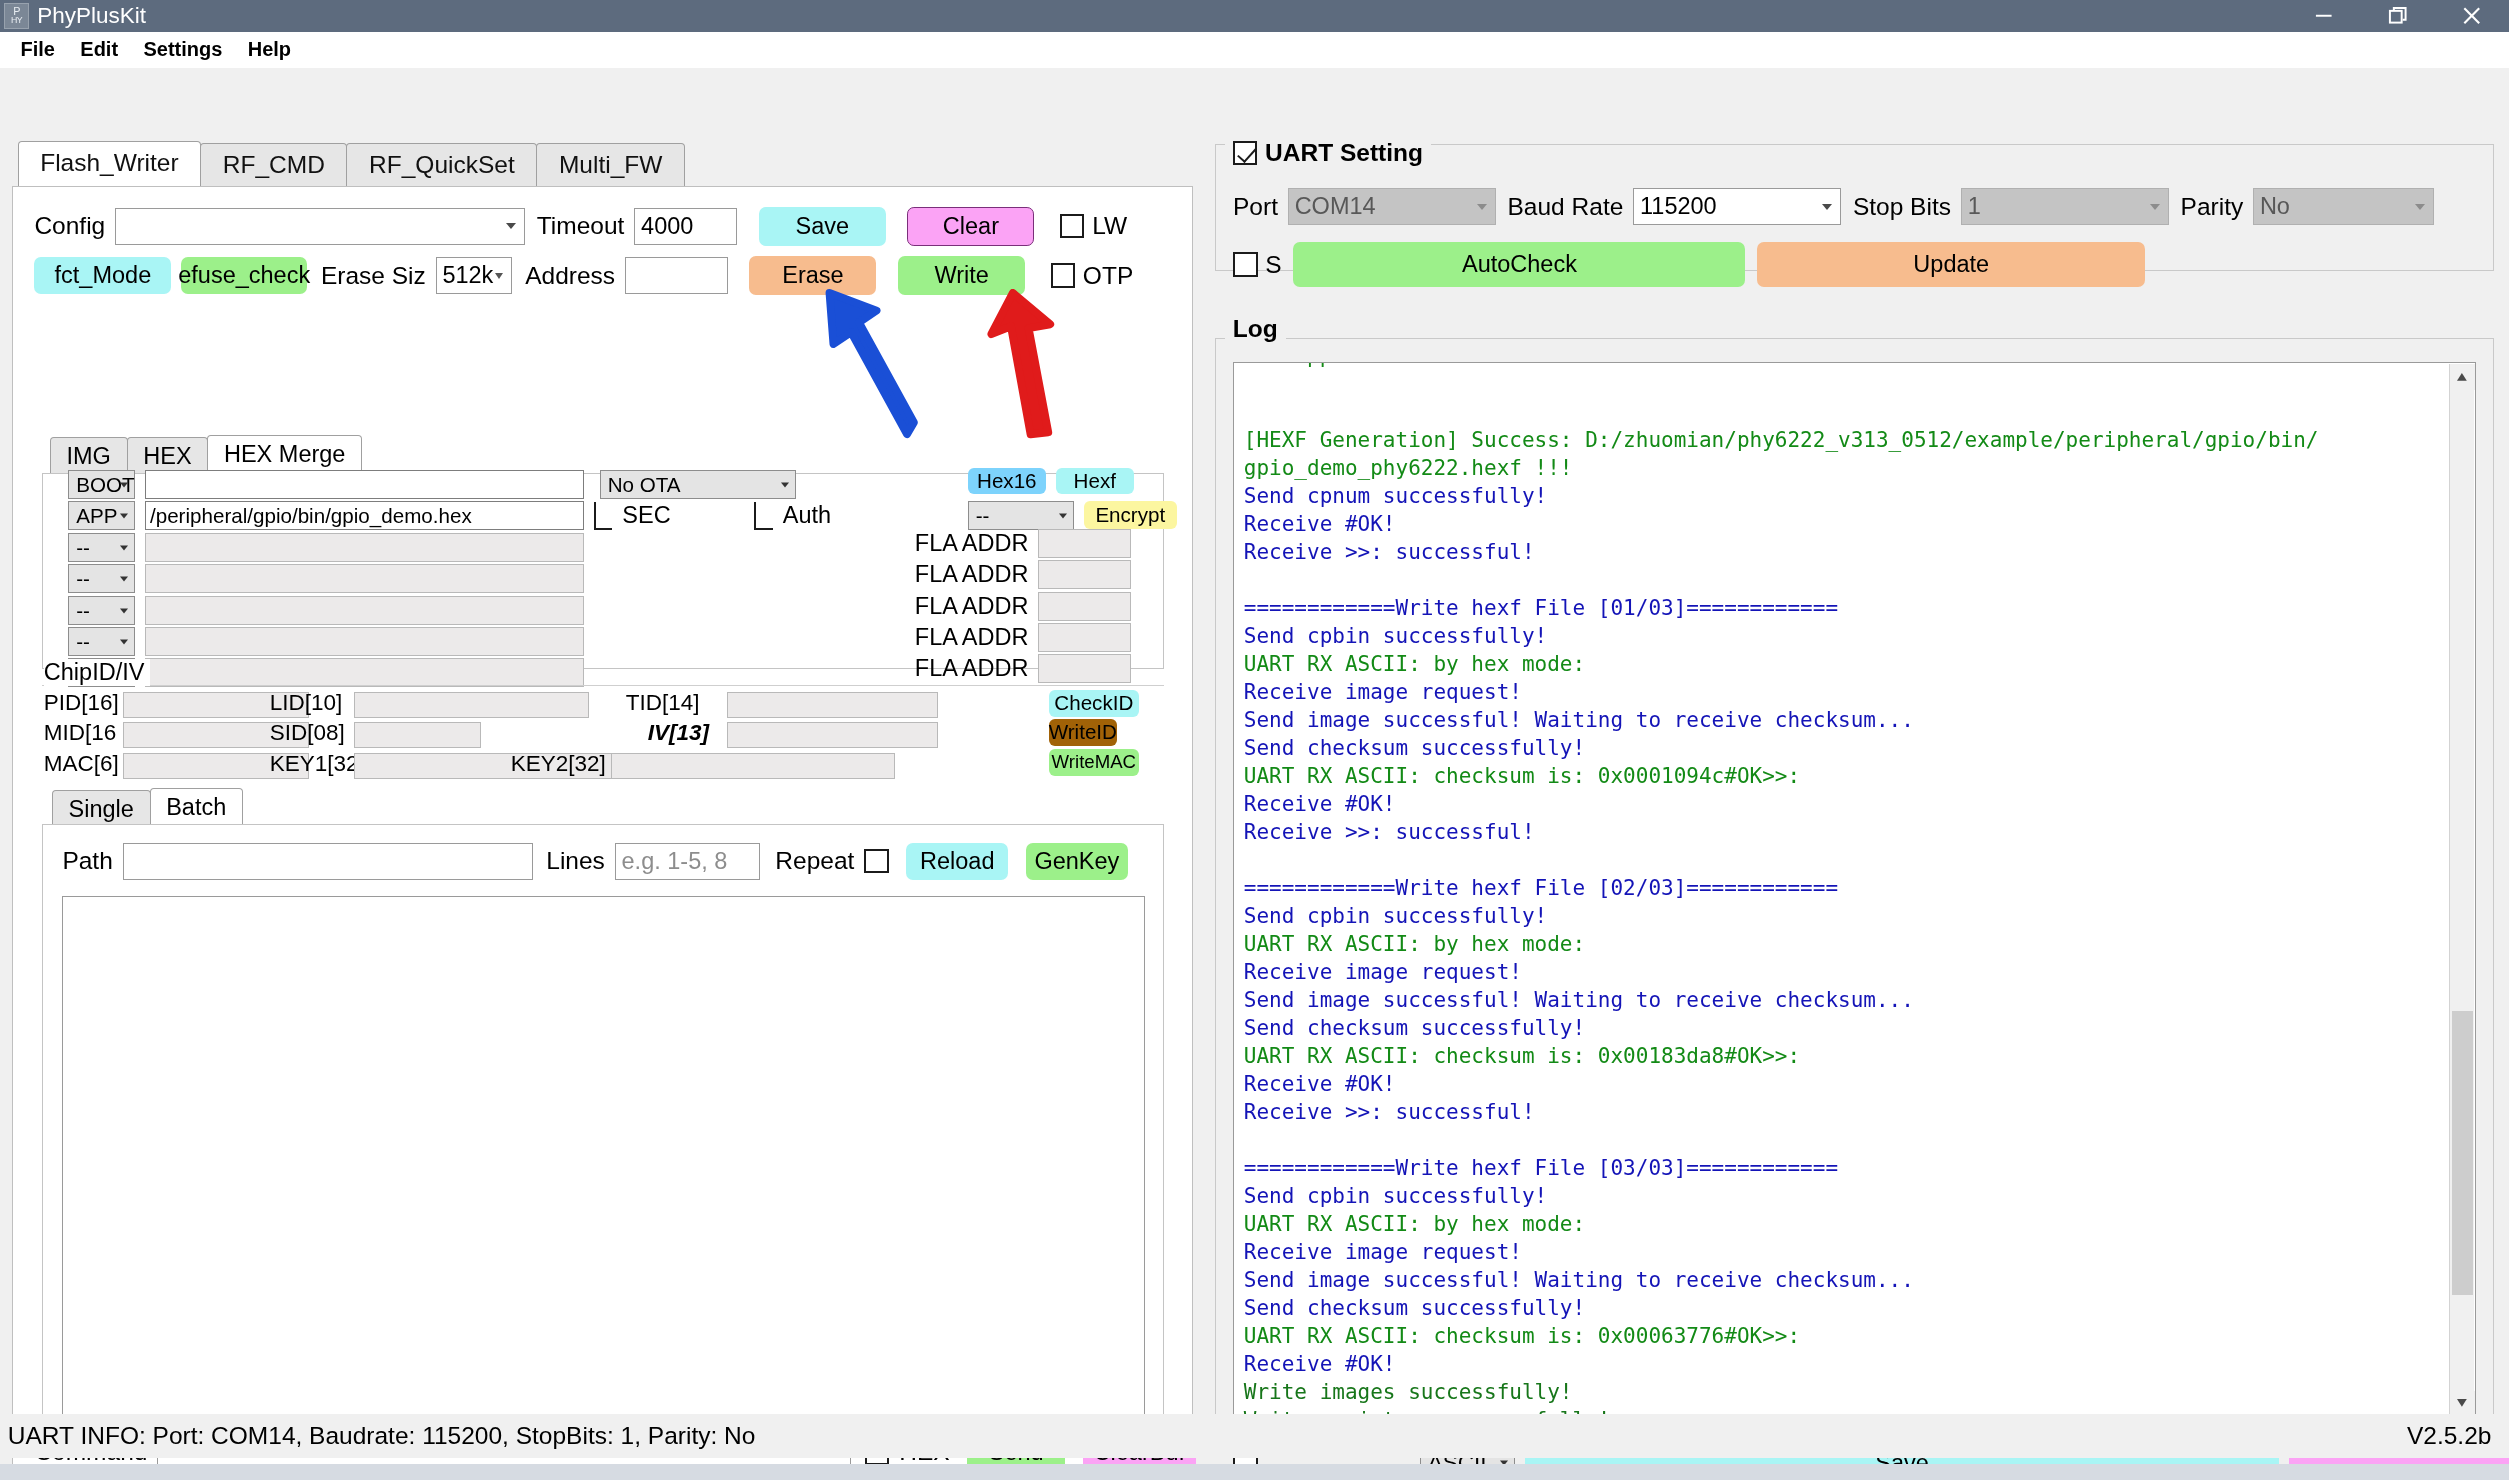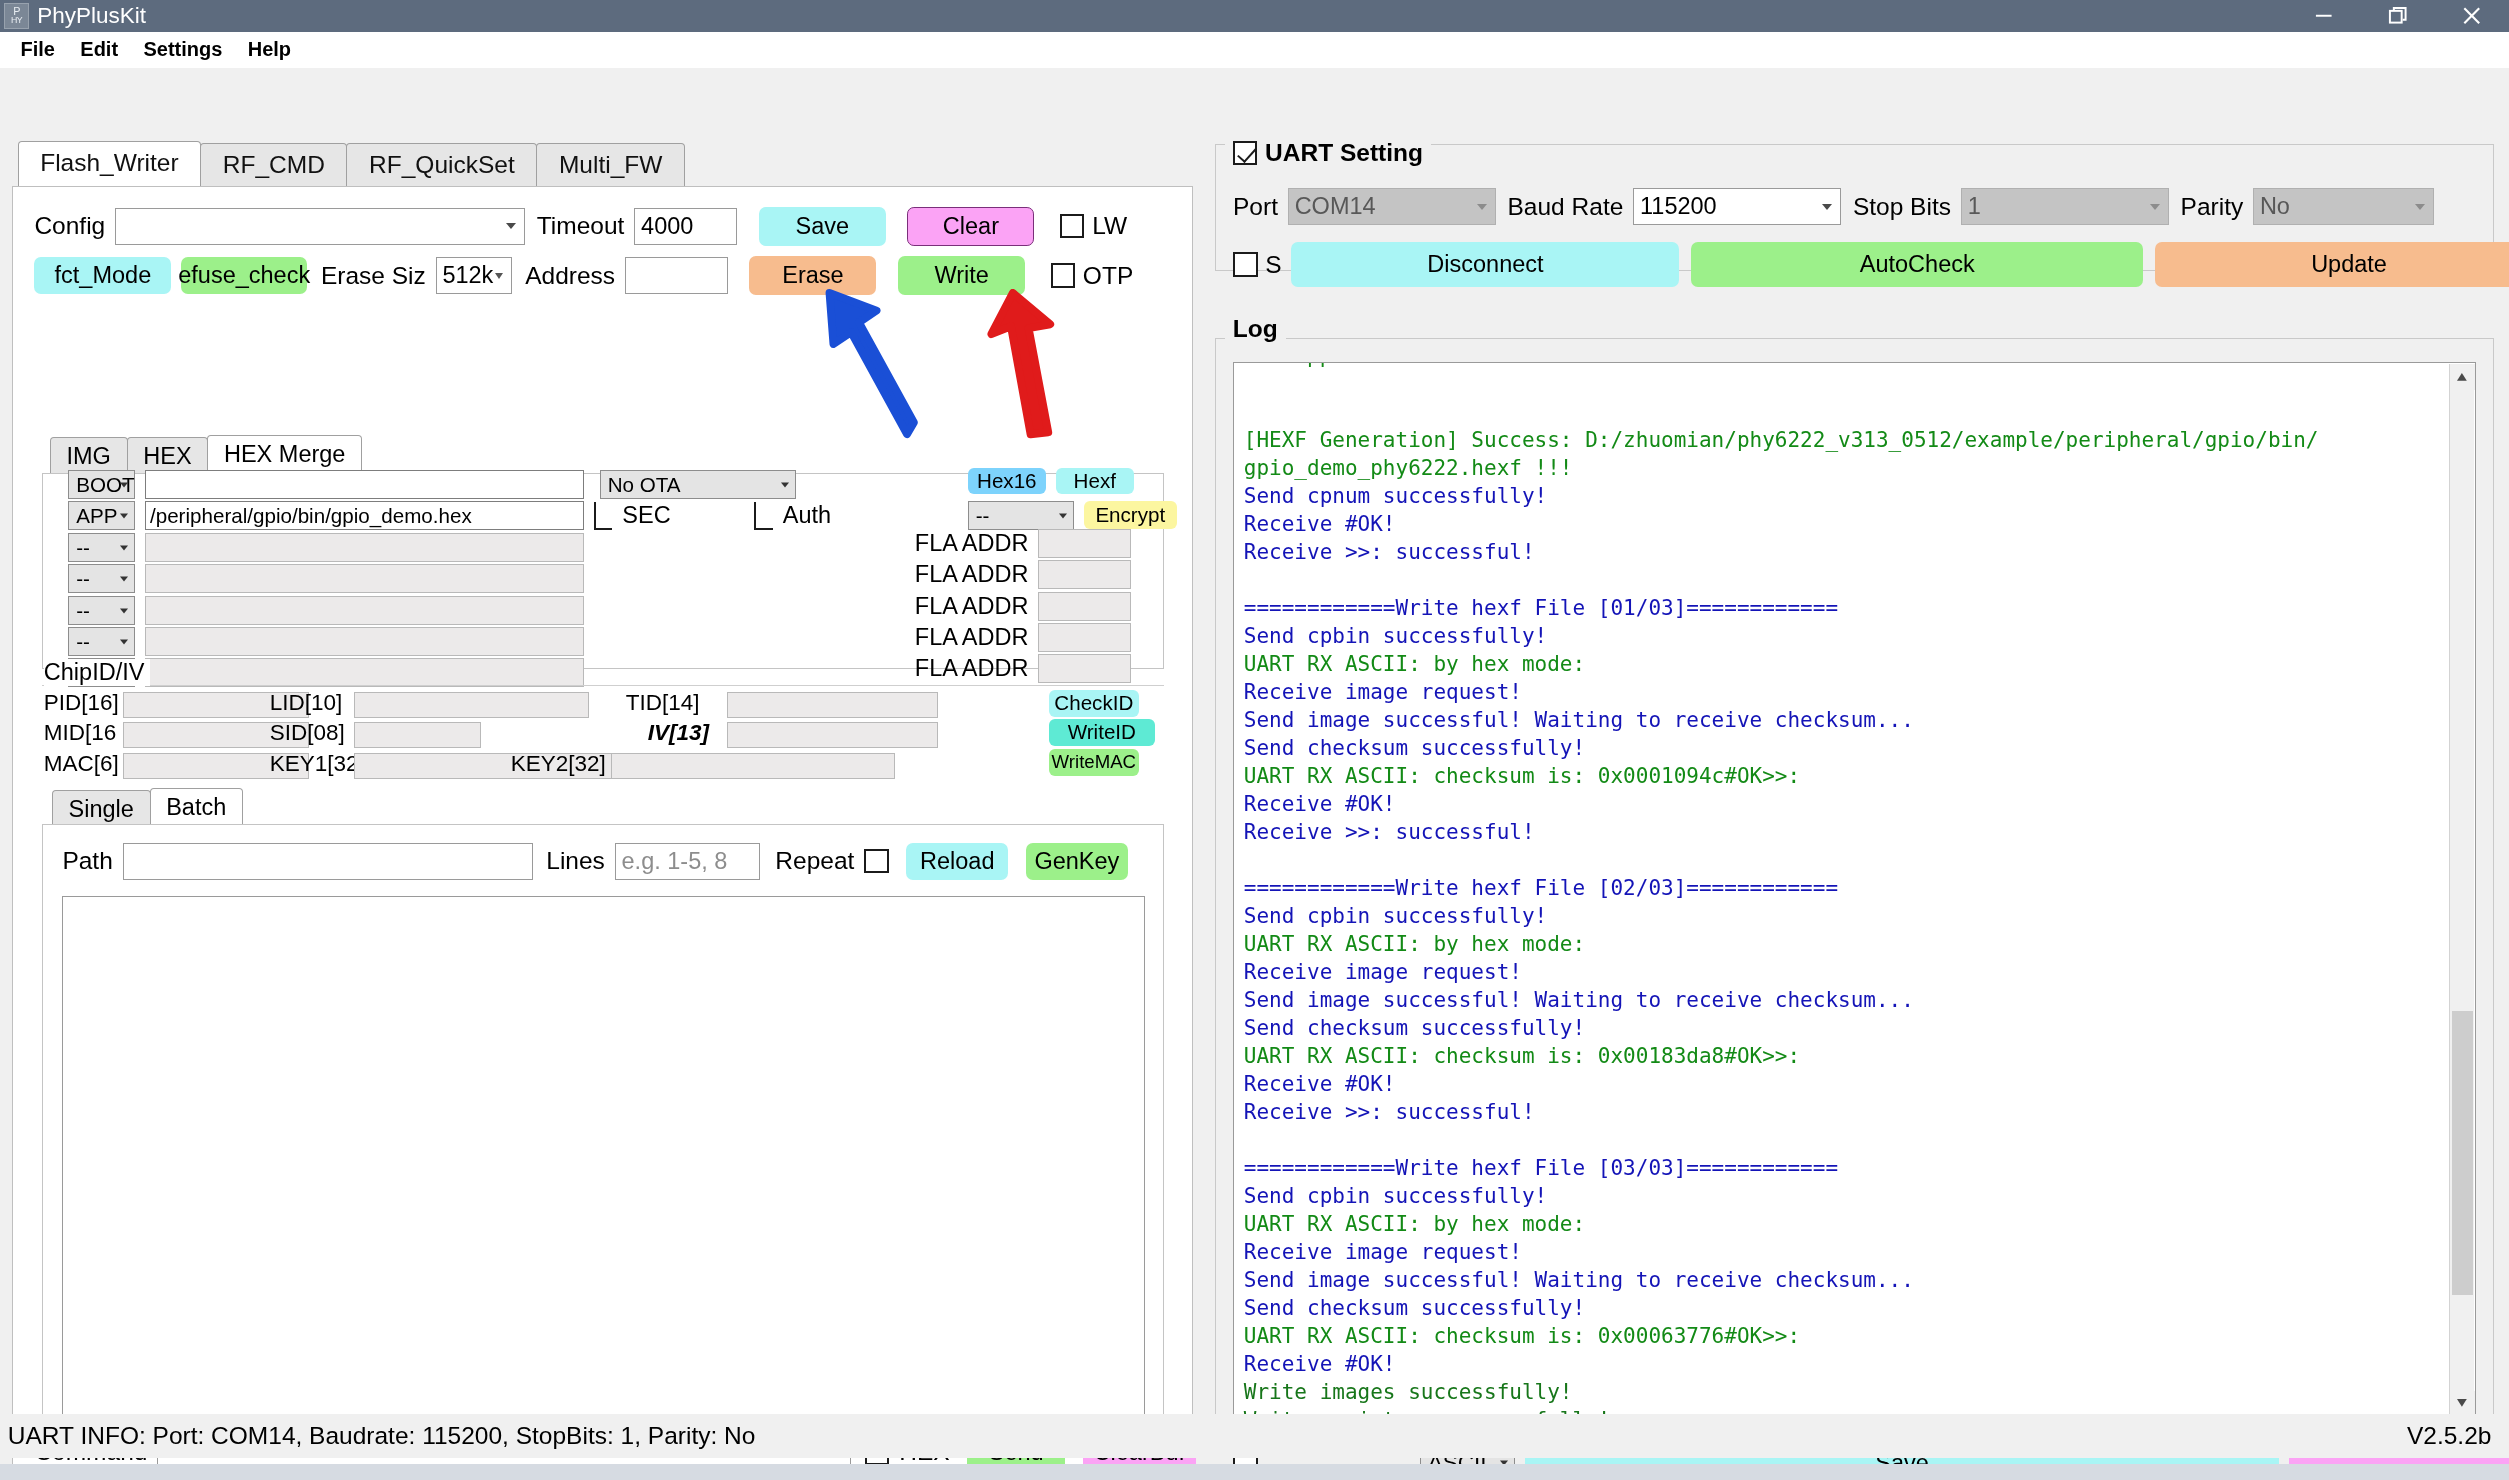--- a/index.html
+++ b/index.html
@@ -360,21 +360,21 @@
         <div style="position: absolute; left: 635px; top: 533px; font-size: 22.5px; font-style: italic; font-weight: bold;">IV[13]</div>
         <div style="position: absolute; left: 714px; top: 535px; width: 211px; height: 25.5px; background: rgb(236, 234, 234); border: 1px solid rgb(185, 185, 185);"></div>
         <div style="position: absolute; left: 31px; top: 564px; font-size: 22.5px;">MAC[6]</div>
         <div style="position: absolute; left: 110px; top: 566px; width: 186px; height: 25.5px; background: rgb(236, 234, 234); border: 1px solid rgb(185, 185, 185);"></div>
         <div style="position: absolute; left: 257px; top: 564px; font-size: 22.5px;">KEY1[32]</div>
         <div style="position: absolute; left: 341px; top: 566px; width: 284px; height: 25.5px; background: rgb(236, 234, 234); border: 1px solid rgb(185, 185, 185);"></div>
         <div style="position: absolute; left: 498px; top: 564px; font-size: 22.5px;">KEY2[32]</div>
         <div style="position: absolute; left: 598px; top: 566px; width: 284px; height: 25.5px; background: rgb(236, 234, 234); border: 1px solid rgb(185, 185, 185);"></div>
       </div>
     <div class="tagbtn" style="position:absolute;left:1036px;top:503px;width:90px;height:26.5px;background:#a9f5f5;">CheckID</div>
-    <div class="tagbtn" style="position:absolute;left:1036px;top:532px;width:106px;height:26.5px;background:#5eead4;text-align:center;">WriteID</div>
+    <div class="tagbtn" style="position:absolute;left:1036px;top:532px;width:68px;height:26.5px;background:#a16207;text-align:center;">WriteID</div>
     <div class="tagbtn" style="position:absolute;left:1036px;top:562px;width:90px;height:26.5px;background:#9cf08a;font-size:18.6px;">WriteMAC</div>
 
     <div style="position:absolute;left:39px;top:601px;display:flex;align-items:flex-end;">
       <div class="subtab">Single</div>
       <div class="subtab active">Batch</div>
     </div>
 
     <div class="grp-box" style="position:absolute;left:29px;top:637px;width:1122px;height:698px;">
       <div class="row" style="position:absolute;left:19.6px;top:17.6px;gap:9.8px;">
         <div class="lbl">Path</div>
@@ -429,21 +429,20 @@
     <div class="lbl" style="margin-left:2px;">Parity</div>
     <div class="inp combo" style="width:181px;background:#c4c4c4;border-color:#b0b0b0;color:#585858;">
       <span>No</span>
         <i class="arw" style="border-top-color:#8c8c8c;"></i>
     </div>
   </div>
 
   <div class="row" style="position:absolute;left:1233px;top:174px;gap:0px;align-items:center;">
     <span class="cbx"></span>
     <span class="lbl" style="margin-left:7.8px;">S</span>
-    <div class="btn" style="width:388px;height:45px;background:#a9f5f5;margin-left:9.8px;">Disconnect</div>
     <div class="btn" style="width:452px;height:45px;background:#9cf08a;margin-left:11.8px;">AutoCheck</div>
     <div class="btn" style="width:388px;height:45px;background:#f7bc8e;margin-left:11.8px;">Update</div>
   </div>
 
   <div class="log-group"></div>
   <div class="log-title">Log</div>
 
   <div class="logbox">
     <div class="logtext" id="log-lines"><div class="ln-g">The App hex file Last Modified: 2024-12-02 23:21:42</div><div class="ln-g">&nbsp;</div><div class="ln-g">&nbsp;</div><div class="ln-g">[HEXF Generation] Success: D:/zhuomian/phy6222_v313_0512/example/peripheral/gpio/bin/</div><div class="ln-g">gpio_demo_phy6222.hexf !!!</div><div class="ln-b">Send cpnum successfully!</div><div class="ln-b">Receive #OK!</div><div class="ln-b">Receive &gt;&gt;: successful!</div><div class="ln-b">&nbsp;</div><div class="ln-b">============Write hexf File [01/03]============</div><div class="ln-b">Send cpbin successfully!</div><div class="ln-g">UART RX ASCII: by hex mode:</div><div class="ln-b">Receive image request!</div><div class="ln-b">Send image successful! Waiting to receive checksum...</div><div class="ln-b">Send checksum successfully!</div><div class="ln-g">UART RX ASCII: checksum is: 0x0001094c#OK&gt;&gt;:</div><div class="ln-b">Receive #OK!</div><div class="ln-b">Receive &gt;&gt;: successful!</div><div class="ln-b">&nbsp;</div><div class="ln-b">============Write hexf File [02/03]============</div><div class="ln-b">Send cpbin successfully!</div><div class="ln-g">UART RX ASCII: by hex mode:</div><div class="ln-b">Receive image request!</div><div class="ln-b">Send image successful! Waiting to receive checksum...</div><div class="ln-b">Send checksum successfully!</div><div class="ln-g">UART RX ASCII: checksum is: 0x00183da8#OK&gt;&gt;:</div><div class="ln-b">Receive #OK!</div><div class="ln-b">Receive &gt;&gt;: successful!</div><div class="ln-b">&nbsp;</div><div class="ln-b">============Write hexf File [03/03]============</div><div class="ln-b">Send cpbin successfully!</div><div class="ln-g">UART RX ASCII: by hex mode:</div><div class="ln-b">Receive image request!</div><div class="ln-b">Send image successful! Waiting to receive checksum...</div><div class="ln-b">Send checksum successfully!</div><div class="ln-g">UART RX ASCII: checksum is: 0x00063776#OK&gt;&gt;:</div><div class="ln-b">Receive #OK!</div><div class="ln-dg">Write images successfully!</div><div class="ln-dg">Write registers successfully!</div></div>
     <div class="scrollbar">

